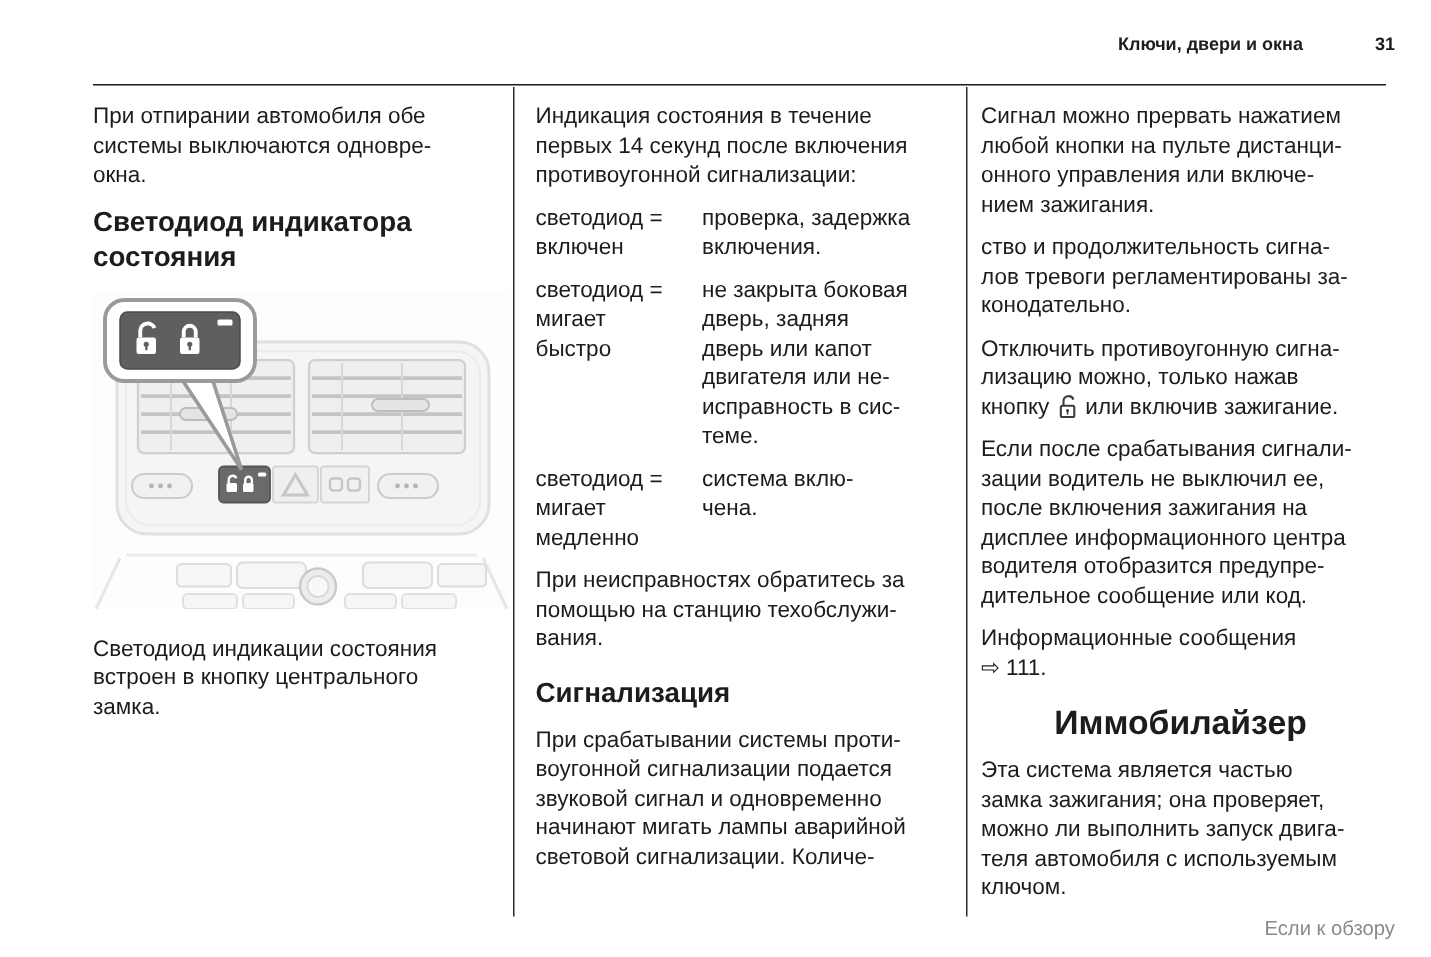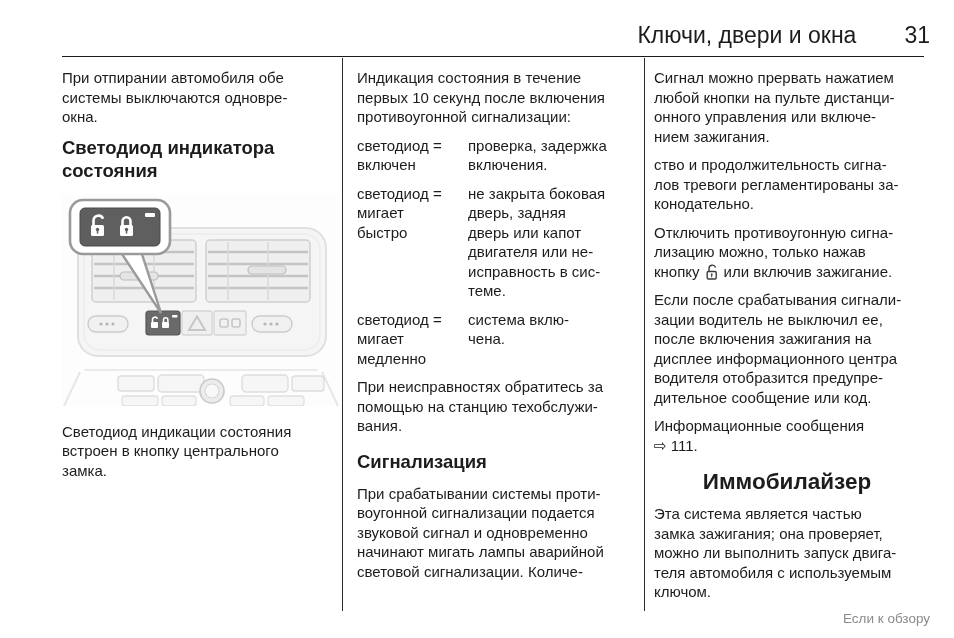--- a/index.html
+++ b/index.html
@@ -16,22 +16,22 @@
     overflow: hidden;
   }
   
   .header {
     position: absolute;
     top: 22px; left: 62px; right: 24px;
     display: flex;
     justify-content: flex-end;
     align-items: baseline;
     gap: 48px;
-    font-weight: normal;
-    font-size: 23px;
+    font-weight: bold;
+    font-size: 12px;
   }
   .header-rule {
     position: absolute;
     top: 56px; left: 62px; right: 30px;
     border-top: 1.6px solid #1b1b1b;
   }
   
   .columns {
     position: absolute;
     top: 58px; left: 62px;
@@ -224,21 +224,21 @@
 
         <p class="para">Светодиод индикации состояния
 встроен в кнопку центрального
 замка.</p>
       </div>
     </div>
 
     <div class="col col2">
       <div class="col-inner">
         <p class="para">Индикация состояния в течение
-первых 10 секунд после включения
+первых 14 секунд после включения
 противоугонной сигнализации:</p>
 
         <div class="def-list">
           <div class="def-row">
             <span>светодиод
 включен</span>
             <span>=</span>
             <span>проверка, задержка
 включения.</span>
           </div>

